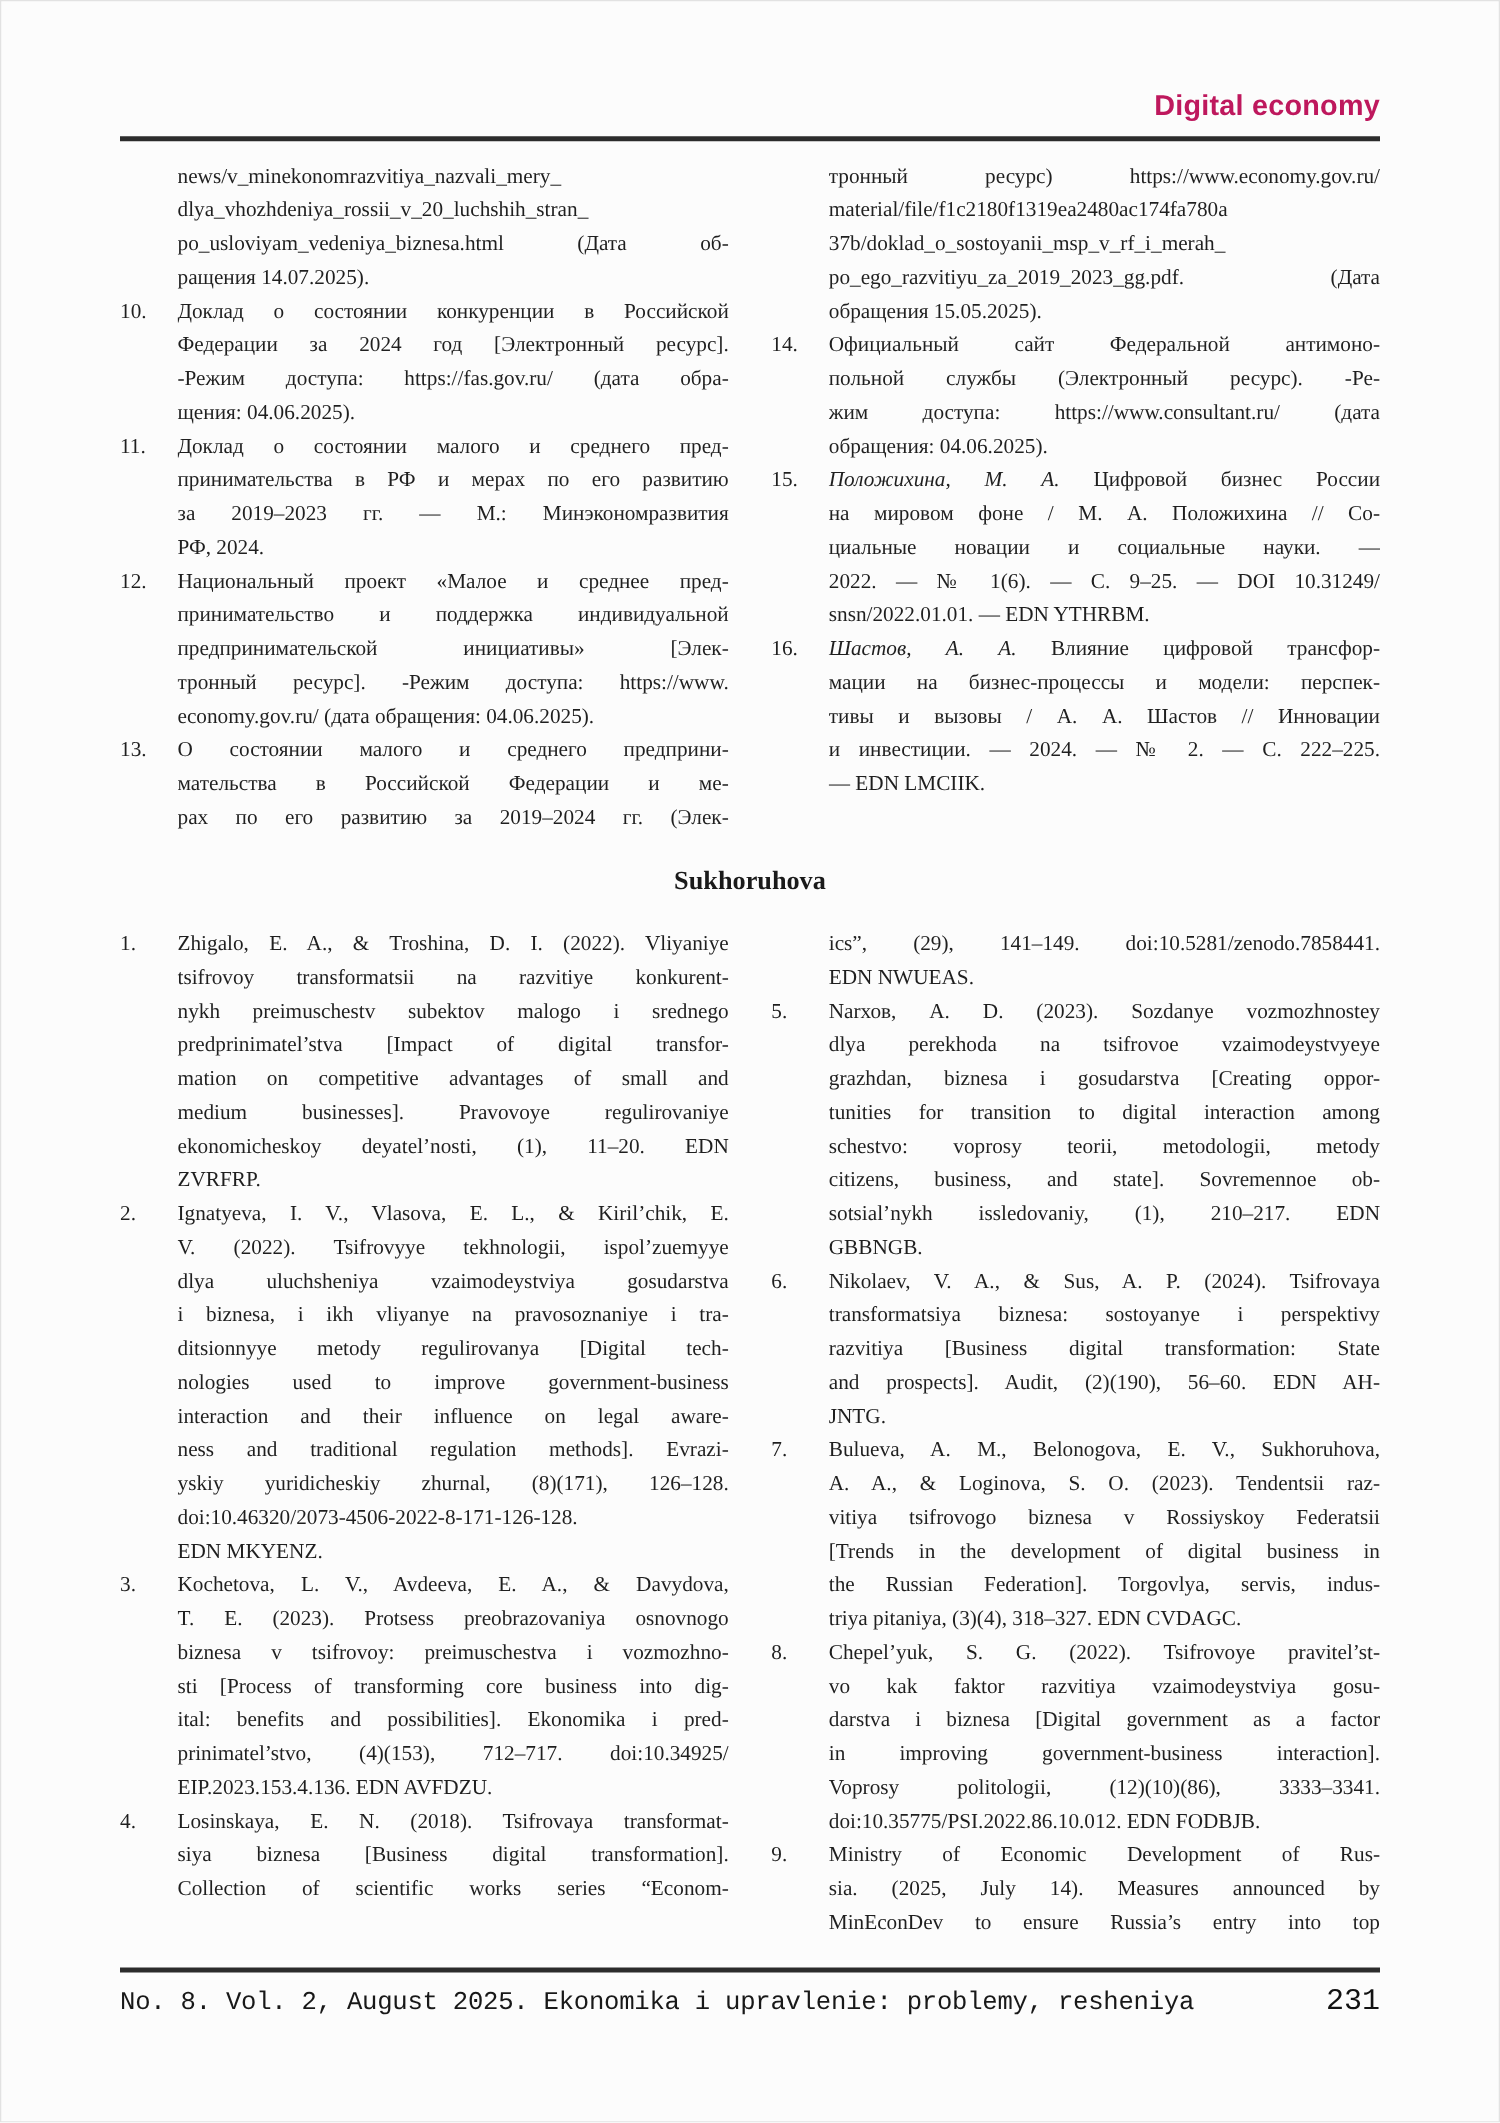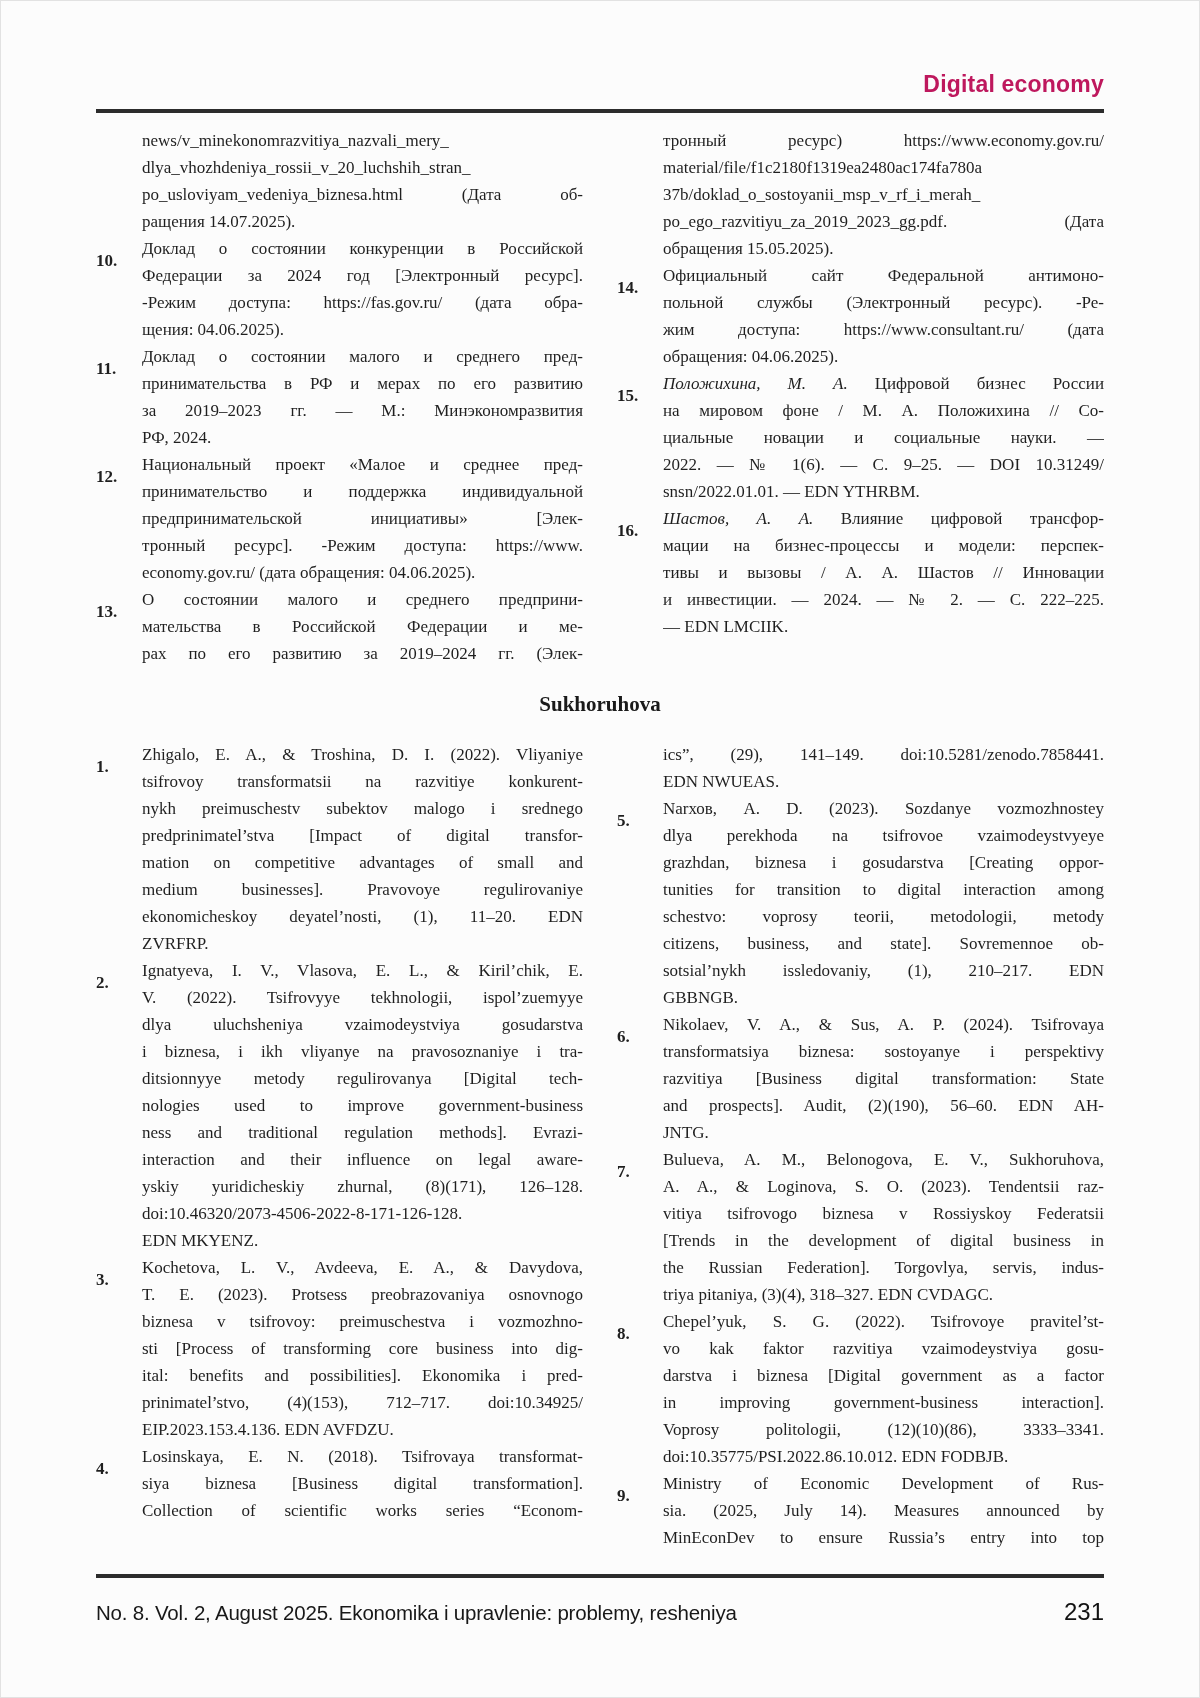--- a/index.html
+++ b/index.html
@@ -52,44 +52,43 @@
   .ref-item {
     position: relative;
     padding-left: 46px;
     font-size: 17px;
     line-height: 27px;
     color: var(--text);
   }
   .num {
     position: absolute;
     left: 0;
-    top: 12px;
+    top: 0;
     line-height: 27px;
-    font-weight: bold;
   }
   .ln {
     text-align: justify;
     text-align-last: justify;
     height: 27px;
     overflow: hidden;
   }
   .ln.last { text-align-last: left; }
   .ital { font-style: italic; }
   .footer-wrap {
     position: absolute;
     left: 96px;
     right: 96px;
     top: 1574px;
   }
   .footer {
     display: flex;
     justify-content: space-between;
     align-items: baseline;
-    margin-top: 20px;
-    font-family: Liberation Sans, sans-serif;
+    margin-top: 10px;
+    font-family: Liberation Mono, monospace;
   }
   .issue { font-size: 20.5px; color: #181818; letter-spacing: -0.2px; }
   .pagenum { font-size: 24px; color: #121212; }
 </style>
 </head>
 <body>
 
 <div class="page">
   <div class="content">
 
@@ -184,22 +183,22 @@
             <div class="ln last">ZVRFRP.</div>
           </div>
           <div class="ref-item">
             <span class="num">2.</span>
             <div class="ln">Ignatyeva, I. V., Vlasova, E. L., &amp; Kiril’chik, E.</div>
             <div class="ln">V. (2022). Tsifrovyye tekhnologii, ispol’zuemyye</div>
             <div class="ln">dlya uluchsheniya vzaimodeystviya gosudarstva</div>
             <div class="ln">i biznesa, i ikh vliyanye na pravosoznaniye i tra-</div>
             <div class="ln">ditsionnyye metody regulirovanya [Digital tech-</div>
             <div class="ln">nologies used to improve government-business</div>
+            <div class="ln">interaction and their influence on legal aware-</div>
             <div class="ln">ness and traditional regulation methods]. Evrazi-</div>
-            <div class="ln">interaction and their influence on legal aware-</div>
             <div class="ln">yskiy yuridicheskiy zhurnal, (8)(171), 126–128.</div>
             <div class="ln">doi:10.46320/2073-4506-2022-8-171-126-128.</div>
             <div class="ln last">EDN MKYENZ.</div>
           </div>
           <div class="ref-item">
             <span class="num">3.</span>
             <div class="ln">Kochetova, L. V., Avdeeva, E. A., &amp; Davydova,</div>
             <div class="ln">T. E. (2023). Protsess preobrazovaniya osnovnogo</div>
             <div class="ln">biznesa v tsifrovoy: preimuschestva i vozmozhno-</div>
             <div class="ln">sti [Process of transforming core business into dig-</div>

